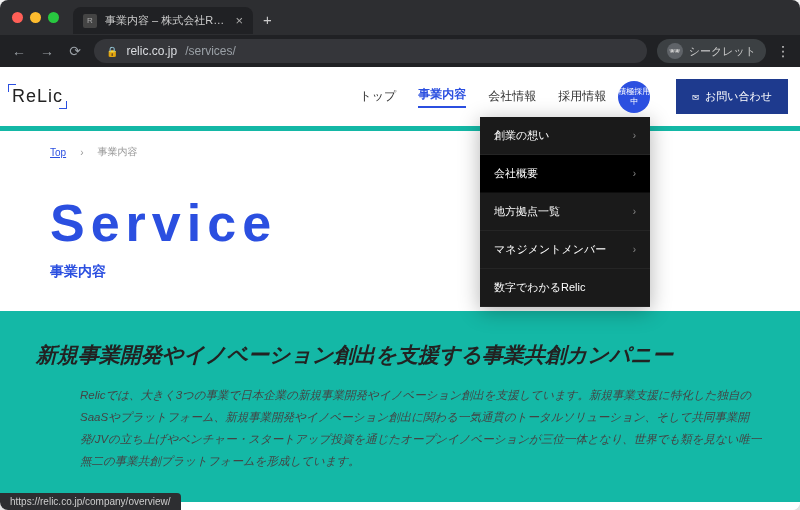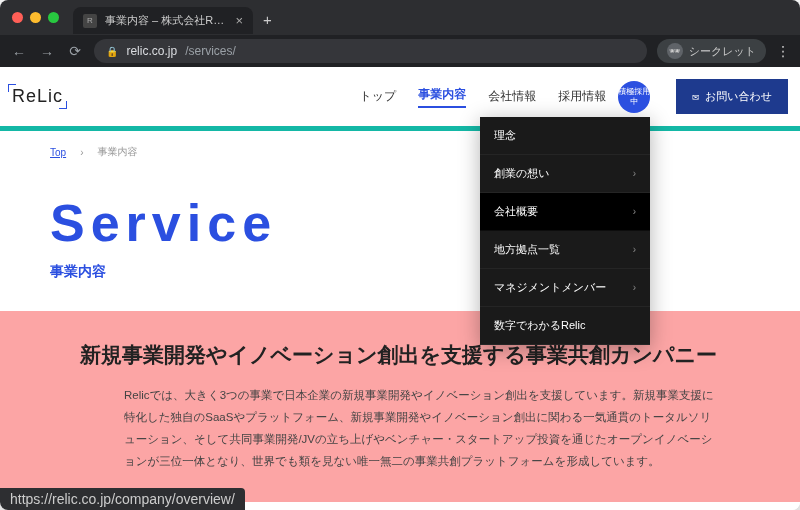--- a/index.html
+++ b/index.html
@@ -163,41 +163,42 @@
     .hero { padding: 20px 50px 30px; }
     .hero-title {
       font-size: 52px;
       color: #2b4fe0;
       font-weight: 700;
       letter-spacing: 6px;
       margin-bottom: 10px;
     }
     .hero-sub { color: #2b4fe0; font-size: 14px; font-weight: 600; }
     .section-gray {
-      background: #fca5a5;
-      padding: 30px 80px;
+      background: #14b8a6;
+      padding: 30px 36px;
+      font-style: italic;
     }
     .section-title {
       font-size: 21px;
       font-weight: 700;
       color: #222;
       margin-bottom: 16px;
     }
     .section-body {
       font-size: 11.5px;
       line-height: 1.9;
       color: #444;
       margin-left: 44px;
     }
     .status-bar {
       position: absolute;
       bottom: 0; left: 0;
       background: #2d2e31;
       color: #ccc;
-      font-size: 14px;
+      font-size: 10px;
       padding: 3px 10px;
       border-radius: 0 4px 0 0;
       z-index: 50;
     }
   </style>
 </head>
 <body>
 
 <div class="window">
 
@@ -243,23 +244,20 @@
         <span class="badge-circle">積極採用中</span>
         <span class="contact-btn">
           <span class="mail-icon">✉</span>
           <span>お問い合わせ</span>
         </span>
       </div>
     </div>
 
     <div class="dropdown">
       <div class="dropdown-item">
-        <span>理念</span>
-      </div>
-      <div class="dropdown-item">
         <span>創業の想い</span>
         <span class="chev">›</span>
       </div>
       <div class="dropdown-item hover">
         <span>会社概要</span>
         <span class="chev">›</span>
       </div>
       <div class="dropdown-item">
         <span>地方拠点一覧</span>
         <span class="chev">›</span>

